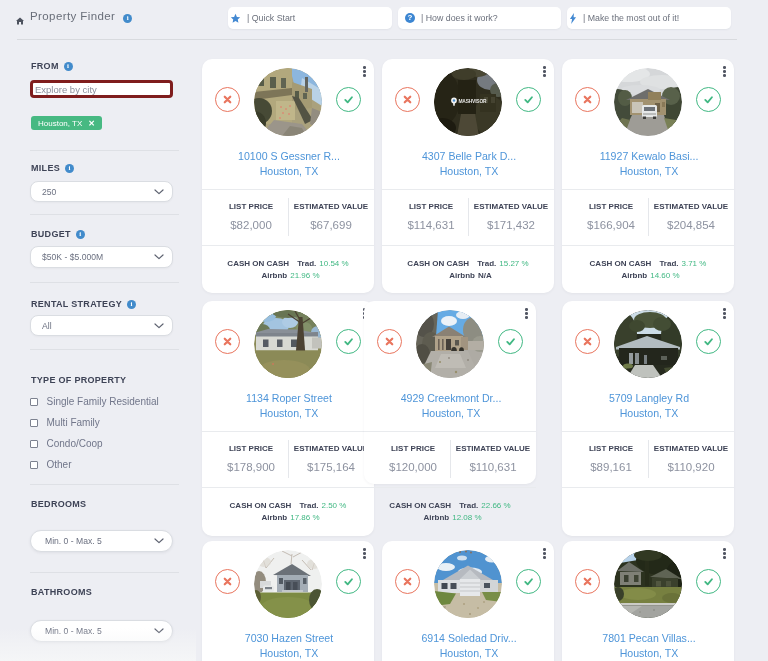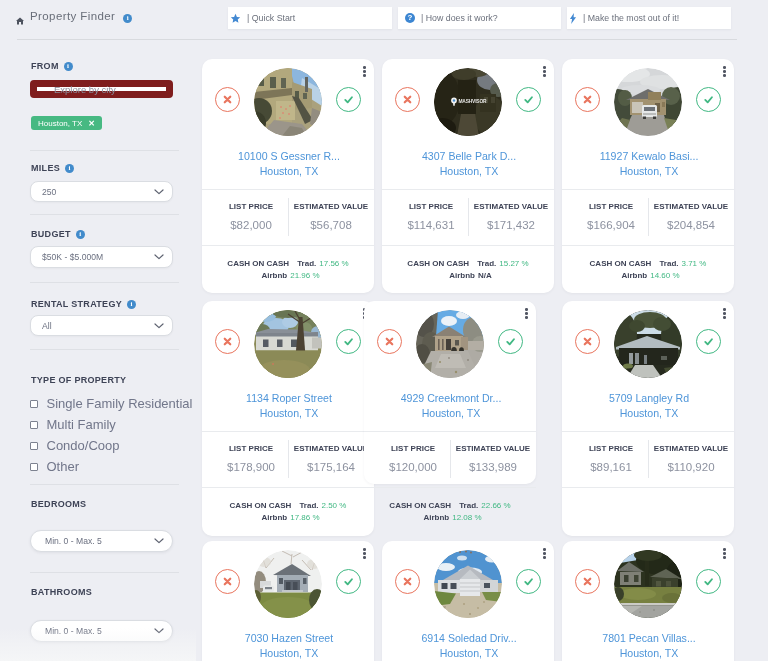--- a/index.html
+++ b/index.html
@@ -2,33 +2,33 @@
 <html><head><meta charset="utf-8"><title>Property Finder</title>
 <style>
 *{margin:0;padding:0;box-sizing:border-box}
 html,body{width:768px;height:661px;overflow:hidden}
 body{font-family:"Liberation Sans",sans-serif;background:#edeef3;position:relative}
 .abs{position:absolute}
 
 .hdr-title{left:30px;top:10px;font-size:11.5px;font-weight:400;color:#696e79;letter-spacing:.4px}
 .home{left:16px;top:11px}
 .hdr-rule{left:17px;top:39px;width:720px;height:1px;background:#d8dade}
-.tbtn{height:22px;background:#fff;border-radius:0;box-shadow:0 1px 2px rgba(40,45,60,.06);display:flex;align-items:center;font-size:8.8px;color:#6b707c;top:7px}
+.tbtn{height:22px;background:#fff;border-radius:5px;box-shadow:0 1px 2px rgba(40,45,60,.06);display:flex;align-items:center;font-size:8.8px;color:#6b707c;top:7px}
 .tbtn .ic{margin:0 6px 0 2px;display:flex;align-items:center}
 
 .lbl{font-size:9px;font-weight:bold;color:#3e4356;letter-spacing:.3px;display:flex;align-items:center}
 .info{display:inline-block;width:9px;height:9px;border-radius:50%;background:#428bcb;color:#fff;font-size:7px;font-weight:bold;text-align:center;line-height:9.5px;margin-left:5px;font-family:"Liberation Serif",serif}
-.inp{left:30px;width:143px;background:#fff;border:7px solid #7f1d1d;border-radius:4px;color:#8b8f9c;font-size:9.5px;display:flex;align-items:center;padding-left:17px}
+.inp{left:30px;width:143px;background:#fff;border:3px solid #7f1d1d;border-radius:4px;color:#8b8f9c;font-size:9.5px;display:flex;align-items:center;padding-left:2px}
 .tag{left:31px;top:116px;width:71px;height:14px;background:#47b982;border-radius:3px;color:#fff;font-size:8px;display:flex;align-items:center;justify-content:center}
 .tag b{margin-left:6px;font-size:8px}
 .sdiv{left:30px;width:149px;height:1px;background:#dee0e5}
 .sel{left:30px;width:143px;background:#fff;border:1px solid #dadde2;border-radius:8px;color:#6b7080;font-size:8.6px;display:flex;align-items:center;padding-left:11px;box-shadow:0 1px 2px rgba(40,45,60,.04)}
 .sel.big{border-radius:11px;padding-left:14px;box-shadow:0 1px 3px rgba(40,45,60,.07)}
 .chev{position:absolute;right:8px;top:50%;margin-top:-3px}
-.cbrow{left:30px;display:flex;align-items:center;font-size:13px;color:#71768a}
+.cbrow{left:30px;display:flex;align-items:center;font-size:10px;color:#71768a}
 .cb{width:8px;height:8px;border:1px solid #7d8290;border-radius:1px;background:#fff;margin-right:8.5px;flex:none}
 
 .card{position:absolute;width:172px;height:234px;background:#fff;border-radius:10px;box-shadow:0 1px 3px rgba(40,45,60,.05)}
 .dots{position:absolute;right:8px;top:7px;width:3px}
 .dots i{display:block;width:2.6px;height:2.6px;border-radius:50%;background:#515663;margin-bottom:1.4px}
 .ph{position:absolute;left:52px;top:9px;width:68px;height:68px;border-radius:50%;filter:blur(.7px)}
 .cir{position:absolute;top:28px;width:25px;height:25px;border-radius:50%;display:flex;align-items:center;justify-content:center}
 .cir.x{left:13px;border:1.4px solid #e9755e}
 .cir.v{left:134px;border:1.4px solid #41b883}
 .addr{position:absolute;left:1px;top:90px;width:100%;text-align:center;font-size:10.6px;line-height:14.5px;color:#4e95d9}
@@ -153,27 +153,27 @@
     </div>
 <div class="addr">10100 S Gessner R...<br>Houston, TX</div>
 <div class="chr" style="top:130px"></div>
 <div class="pcols">
       <div>
         <div class="h">LIST PRICE</div>
         <div class="p">$82,000</div>
       </div>
 <div>
         <div class="h">ESTIMATED VALUE</div>
-        <div class="p">$56,708</div>
+        <div class="p">$67,699</div>
       </div>
     </div>
 <div class="vdiv"></div>
 <div class="chr" style="top:186px"></div>
 <div class="cash">
-      <div>CASH ON CASH<span class="sp8"></span>Trad.<span class="sp4"></span><span class="g">17.56 %</span></div>
+      <div>CASH ON CASH<span class="sp8"></span>Trad.<span class="sp4"></span><span class="g">10.54 %</span></div>
 <div class="l2">Airbnb<span class="sp4"></span><span class="g">21.96 %</span></div>
     </div>
 </div>
 <div class="card" style="left:382px;top:59px;height:234px">
 <div class="dots">
       <i></i>
       <i></i>
       <i></i>
     </div>
 <svg class="ph" viewBox="0 0 68 68">
@@ -417,21 +417,21 @@
     </div>
 <div class="addr">4929 Creekmont Dr...<br>Houston, TX</div>
 <div class="chr" style="top:130px"></div>
 <div class="pcols">
       <div>
         <div class="h">LIST PRICE</div>
         <div class="p">$120,000</div>
       </div>
 <div>
         <div class="h">ESTIMATED VALUE</div>
-        <div class="p">$133,989</div>
+        <div class="p">$110,631</div>
       </div>
     </div>
 <div class="vdiv"></div>
 <div class="chr" style="top:186px"></div>
 <div class="cash">
       <div>CASH ON CASH<span class="sp8"></span>Trad.<span class="sp4"></span><span class="g">22.66 %</span></div>
 <div class="l2">Airbnb<span class="sp4"></span><span class="g">12.08 %</span></div>
     </div>
 </div>
 <div class="card" style="left:562px;top:301px;height:235px">

